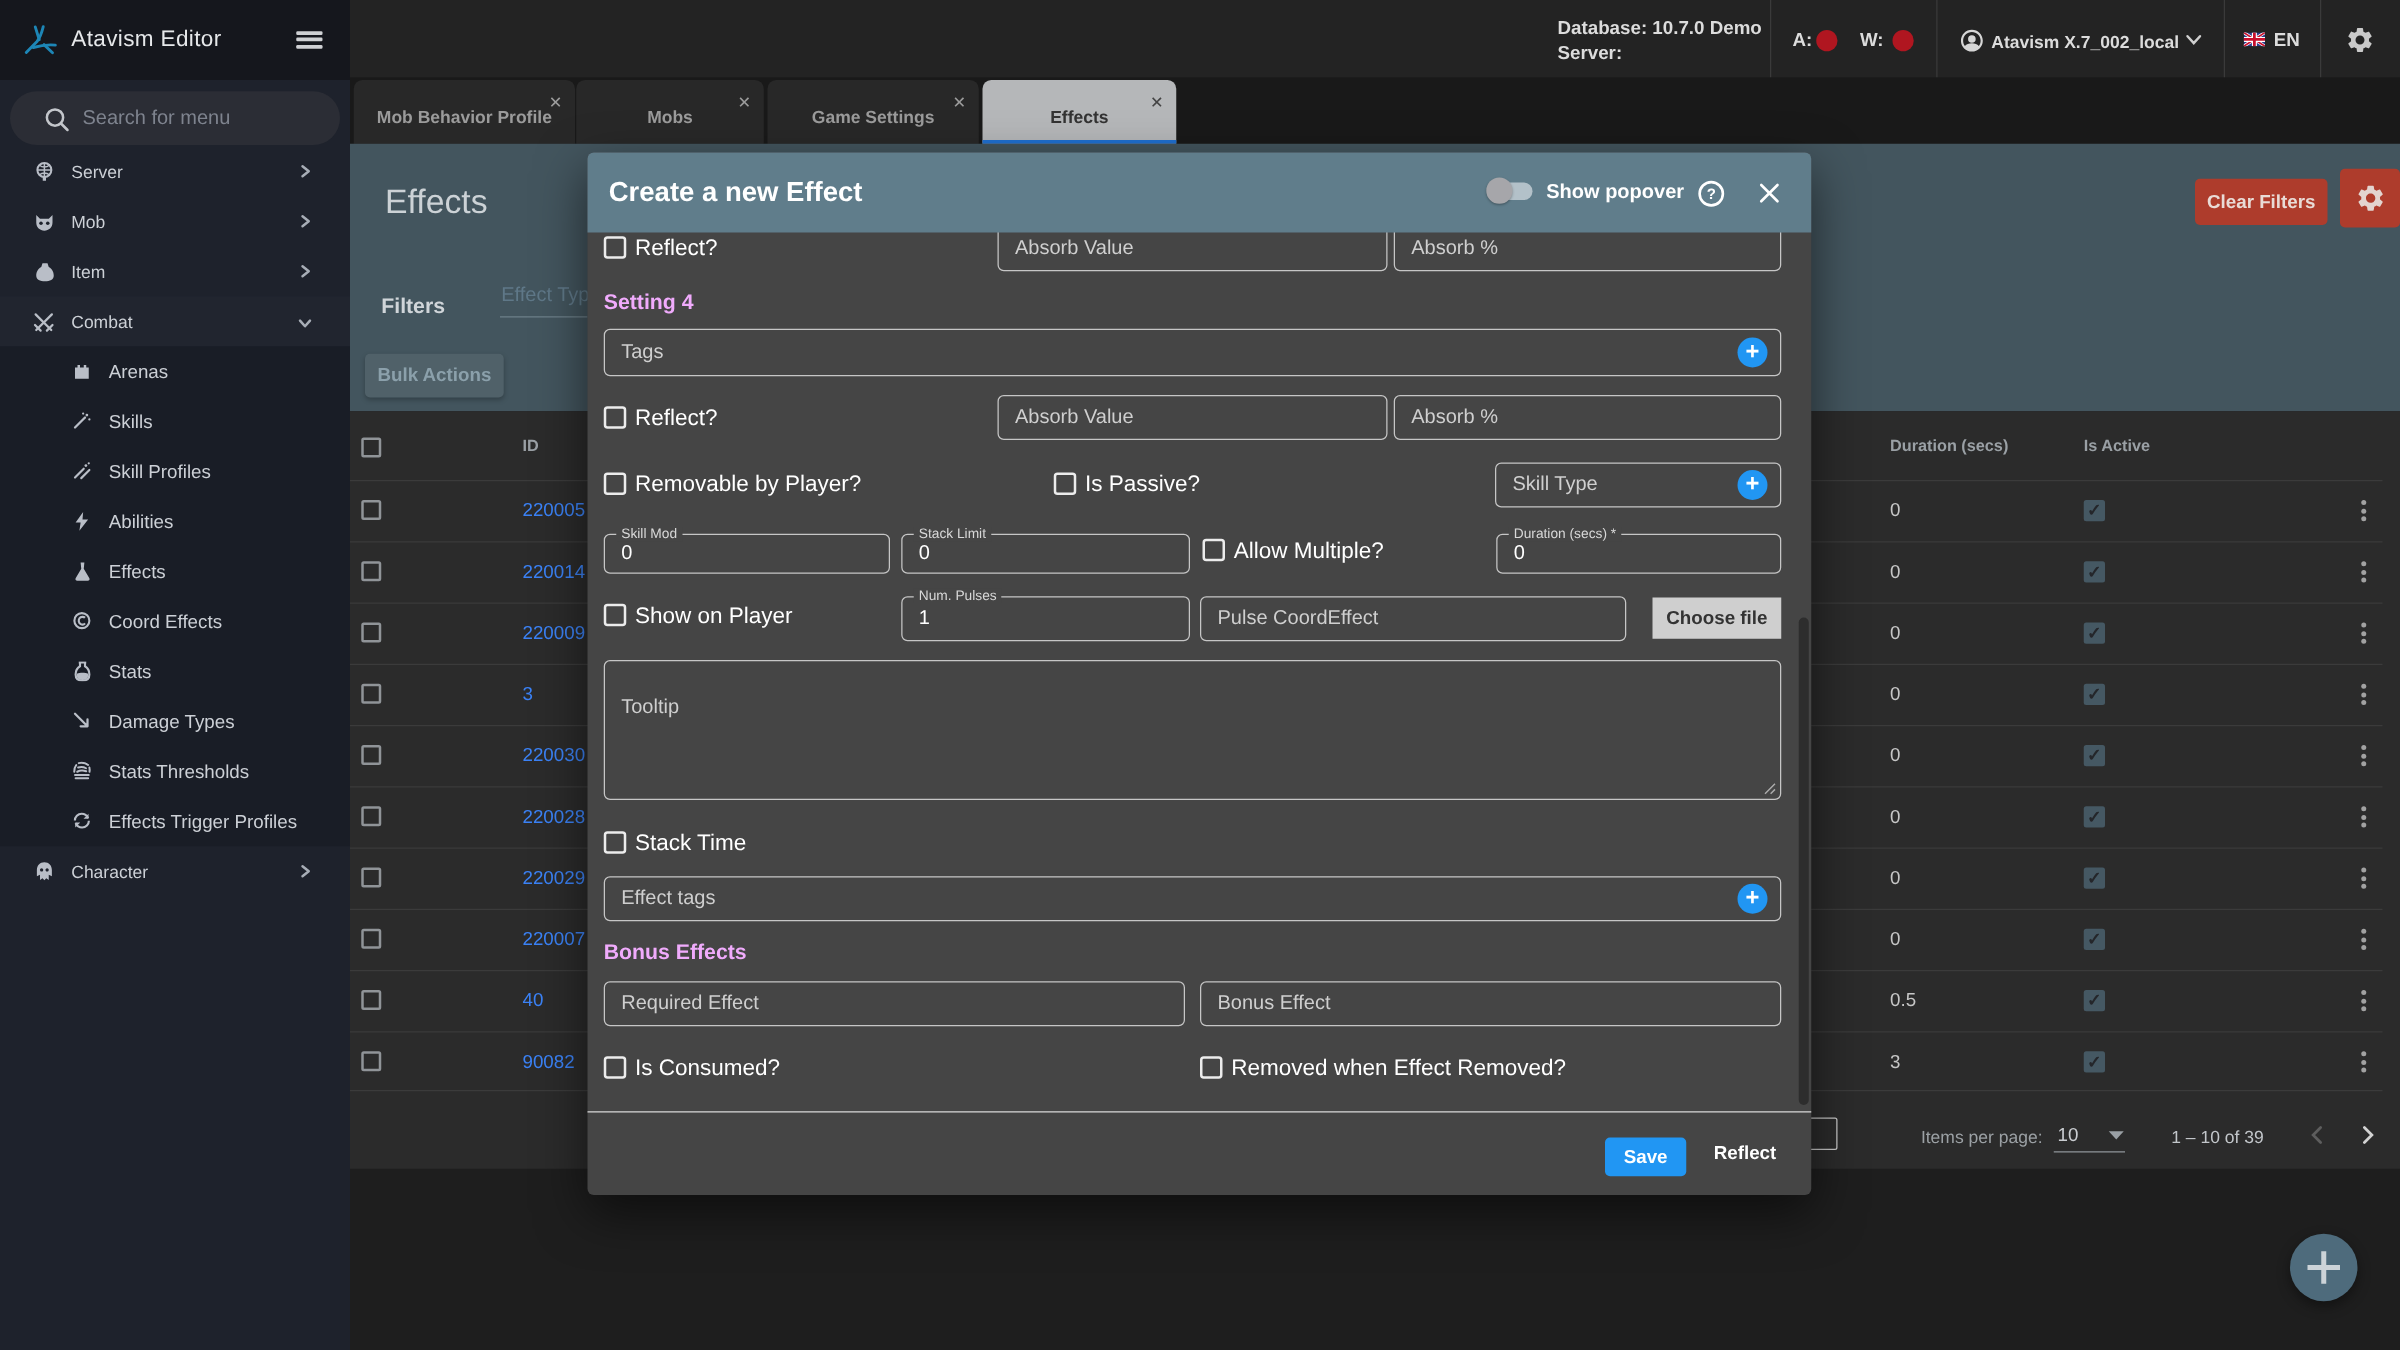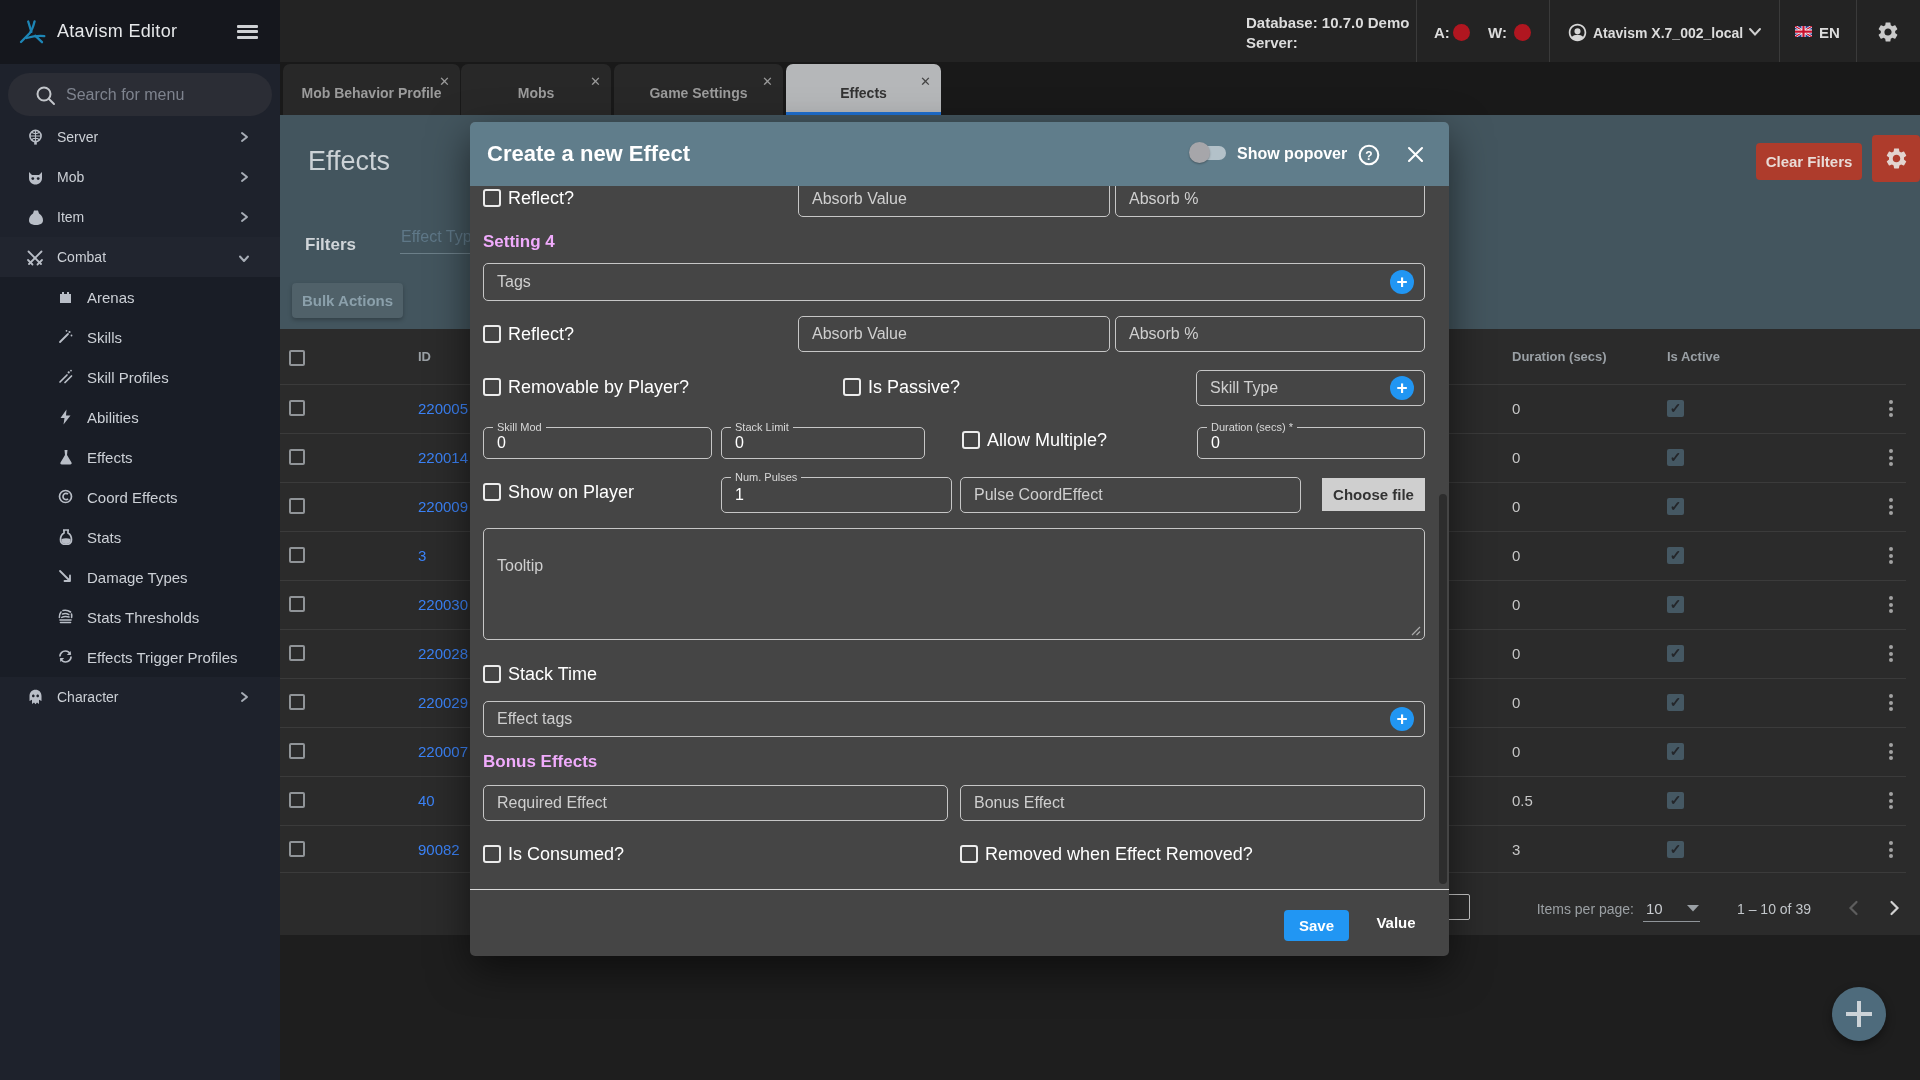--- a/index.html
+++ b/index.html
@@ -462,21 +462,21 @@
       <div class="mlab" style="left:398px;top:192px">Is Passive?</div>
       <div class="inp" style="left:726px;top:185px;width:229px;height:36px">
           <span class="ph">Skill Type</span>
         </div>
       <div class="plus" style="left:920px;top:191px">+</div>
 
       <div class="inp" style="left:13px;top:242px;width:229px;height:32px">
           <span class="flab">Skill Mod</span>
           <span class="val">0</span>
         </div>
-      <div class="inp" style="left:251px;top:242px;width:204px;height:32px">
+      <div class="inp" style="left:251px;top:242px;width:231px;height:32px">
           <span class="flab">Stack Limit</span>
           <span class="val">0</span>
         </div>
       <div class="mcb" style="left:492px;top:246px"></div>
       <div class="mlab" style="left:517px;top:245px">Allow Multiple?</div>
       <div class="inp" style="left:727px;top:242px;width:228px;height:32px">
           <span class="flab">Duration (secs) *</span>
           <span class="val">0</span>
         </div>
 
@@ -514,21 +514,21 @@
           <span class="ph">Bonus Effect</span>
         </div>
 
       <div class="mcb" style="left:13px;top:660px"></div>
       <div class="mlab" style="left:38px;top:659px">Is Consumed?</div>
       <div class="mcb" style="left:490px;top:660px"></div>
       <div class="mlab" style="left:515px;top:659px">Removed when Effect Removed?</div>
     </div>
     <div id="mfoot">
       <div class="abs" style="left:814px;top:20px;width:65px;height:31px;background:#2196f3;border-radius:4px;color:#fff;font-size:15px;font-weight:bold;text-align:center;line-height:31px">Save</div>
-      <div class="abs" style="left:890px;top:24px;width:72px;font-size:15px;font-weight:bold;color:#fff;text-align:center">Value</div>
+      <div class="abs" style="left:890px;top:24px;width:72px;font-size:15px;font-weight:bold;color:#fff;text-align:center">Reflect</div>
     </div>
     <div id="mhead">
       <div id="mtitle">Create a new Effect</div>
       <div class="abs" style="left:722px;top:24px;width:34px;height:14px;border-radius:7px;background:#b3c1c9"></div>
       <div class="abs" style="left:719px;top:20px;width:21px;height:21px;border-radius:50%;background:#a6a6aa;box-shadow:0 1px 2px rgba(0,0,0,0.3)"></div>
       <div class="abs" style="left:767px;top:23px;font-size:16px;font-weight:600;color:#fff">Show popover</div>
       <svg class="abs" style="left:888px;top:22px" width="22" height="22" viewBox="0 0 22 22">
           <circle cx="11" cy="11" r="9.3" fill="none" stroke="#fff" stroke-width="2.1"></circle>
           <text x="11" y="15.5" text-anchor="middle" font-size="12" font-weight="bold" fill="#fff" font-family="Liberation Sans, sans-serif">?</text>
         </svg>

